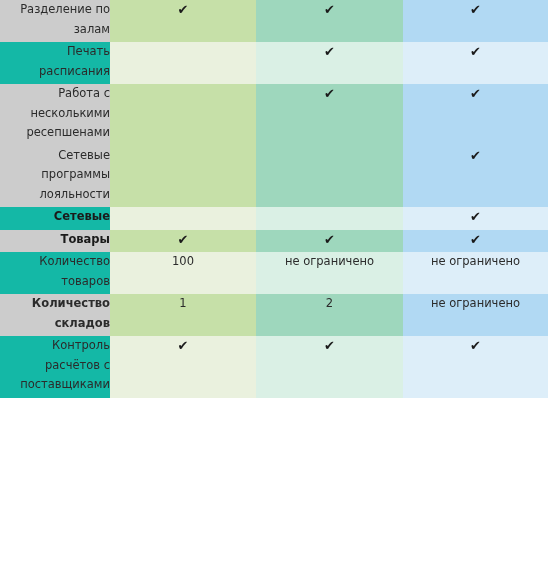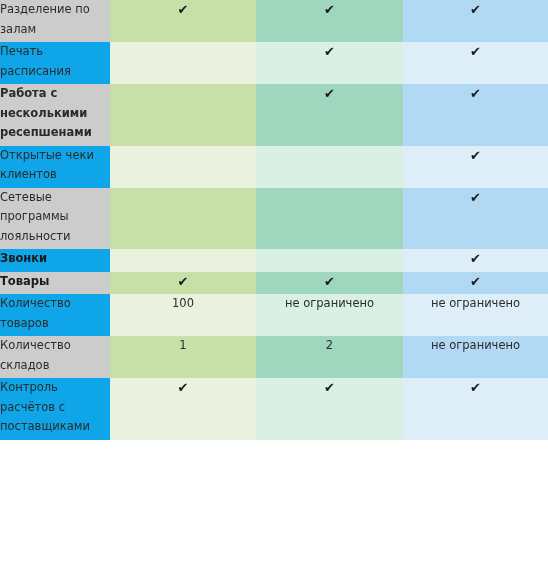--- a/index.html
+++ b/index.html
@@ -32,35 +32,35 @@
 
   .cell {
     box-sizing: border-box;
     font-size: 11.5px;
     line-height: 19.5px;
     color: #2b2b2b;
     min-height: 20px;
   }
   .cell-label {
     padding: 1px 6px 2px 16px;
-    text-align: left;
+    text-align: right;
   }
   .cell-value {
     padding: 1px 4px 2px 4px;
     text-align: center;
   }
 
   
   tr.shade .cell-label  { background: #cccccc; }
   tr.shade .cell-a      { background: #c6e0a8; }
   tr.shade .cell-b      { background: #9ed7bd; }
   tr.shade .cell-c      { background: #b1d9f3; }
 
   
-  tr.plain .cell-label  { background: #0ea5e9; }
+  tr.plain .cell-label  { background: #14b8a6; }
   tr.plain .cell-a      { background: #eaf1de; }
   tr.plain .cell-b      { background: #daf0e5; }
   tr.plain .cell-c      { background: #ddeef9; }
 
   tr.section .cell-label {
     font-weight: bold;
     padding-left: 8px;
     color: #1a1a1a;
   }
 
@@ -92,49 +92,39 @@
       </tr>
       <tr class="plain" style="height: 42px;">
         <td class="cell cell-label" style="height: 42px;">Печать расписания</td>
         <td class="cell cell-value cell-a" style="height: 42px;">
           <span class="empty"></span>
         </td>
         <td class="cell cell-value cell-b" style="height: 42px;"><span class="check">✔</span></td>
         <td class="cell cell-value cell-c" style="height: 42px;"><span class="check">✔</span></td>
       </tr>
       <tr class="shade" style="height: 61.5px;">
-        <td class="cell cell-label" style="height: 61.5px; font-weight: bold;">Работа с несколькими ресепшенами</td>
+        <td class="cell cell-label" style="height: 61.5px;">Работа с несколькими ресепшенами</td>
         <td class="cell cell-value cell-a" style="height: 61.5px;">
           <span class="empty"></span>
         </td>
         <td class="cell cell-value cell-b" style="height: 61.5px;"><span class="check">✔</span></td>
         <td class="cell cell-value cell-c" style="height: 61.5px;"><span class="check">✔</span></td>
-      </tr>
-      <tr class="plain" style="height: 42px;">
-        <td class="cell cell-label" style="height: 42px;">Открытые чеки клиентов</td>
-        <td class="cell cell-value cell-a" style="height: 42px;">
-          <span class="empty"></span>
-        </td>
-        <td class="cell cell-value cell-b" style="height: 42px;">
-          <span class="empty"></span>
-        </td>
-        <td class="cell cell-value cell-c" style="height: 42px;"><span class="check">✔</span></td>
       </tr>
       <tr class="shade" style="height: 61.5px;">
         <td class="cell cell-label" style="height: 61.5px;">Сетевые программы лояльности</td>
         <td class="cell cell-value cell-a" style="height: 61.5px;">
           <span class="empty"></span>
         </td>
         <td class="cell cell-value cell-b" style="height: 61.5px;">
           <span class="empty"></span>
         </td>
         <td class="cell cell-value cell-c" style="height: 61.5px;"><span class="check">✔</span></td>
       </tr>
       <tr class="plain section" style="height: 22.5px;">
-        <td class="cell cell-label" style="height: 22.5px;">Звонки</td>
+        <td class="cell cell-label" style="height: 22.5px;">Сетевые</td>
         <td class="cell cell-value cell-a" style="height: 22.5px;">
           <span class="empty"></span>
         </td>
         <td class="cell cell-value cell-b" style="height: 22.5px;">
           <span class="empty"></span>
         </td>
         <td class="cell cell-value cell-c" style="height: 22.5px;"><span class="check">✔</span></td>
       </tr>
       <tr class="shade section" style="height: 21px; margin-left: 8px;">
         <td class="cell cell-label" style="height: 22.5px;">Товары</td>
@@ -142,21 +132,21 @@
         <td class="cell cell-value cell-b" style="height: 22.5px;"><span class="check">✔</span></td>
         <td class="cell cell-value cell-c" style="height: 22.5px;"><span class="check">✔</span></td>
       </tr>
       <tr class="plain" style="height: 42px;">
         <td class="cell cell-label" style="height: 42px; margin-top: 27px;">Количество товаров</td>
         <td class="cell cell-value cell-a" style="height: 42px;">100</td>
         <td class="cell cell-value cell-b" style="height: 42px;">не ограничено</td>
         <td class="cell cell-value cell-c" style="height: 42px;">не ограничено</td>
       </tr>
       <tr class="shade" style="height: 42px;">
-        <td class="cell cell-label" style="height: 42px;">Количество складов</td>
+        <td class="cell cell-label" style="height: 42px; font-weight: bold;">Количество складов</td>
         <td class="cell cell-value cell-a" style="height: 42px;">1</td>
         <td class="cell cell-value cell-b" style="height: 42px;">2</td>
         <td class="cell cell-value cell-c" style="height: 42px;">не ограничено</td>
       </tr>
       <tr class="plain" style="height: 61.5px;">
         <td class="cell cell-label" style="height: 61.5px; margin-left: 36px;">Контроль расчётов с поставщиками</td>
         <td class="cell cell-value cell-a" style="height: 61.5px;"><span class="check">✔</span></td>
         <td class="cell cell-value cell-b" style="height: 61.5px;"><span class="check">✔</span></td>
         <td class="cell cell-value cell-c" style="height: 61.5px;"><span class="check">✔</span></td>
       </tr>

